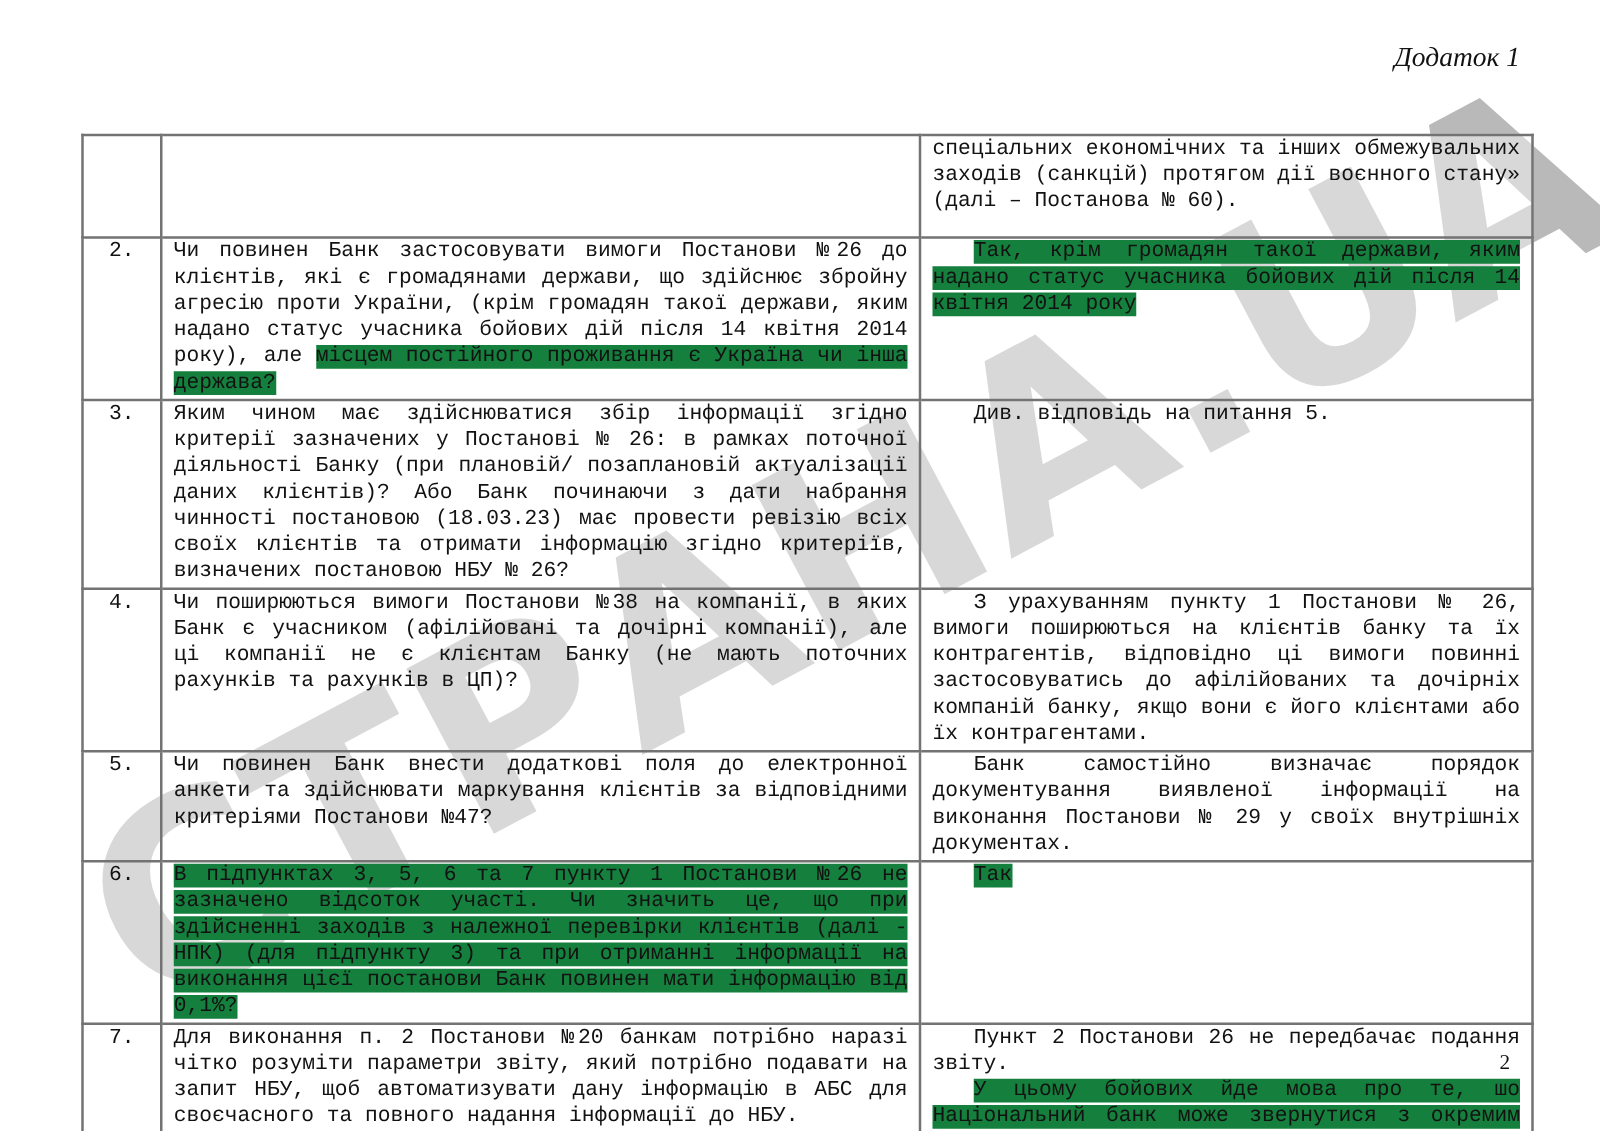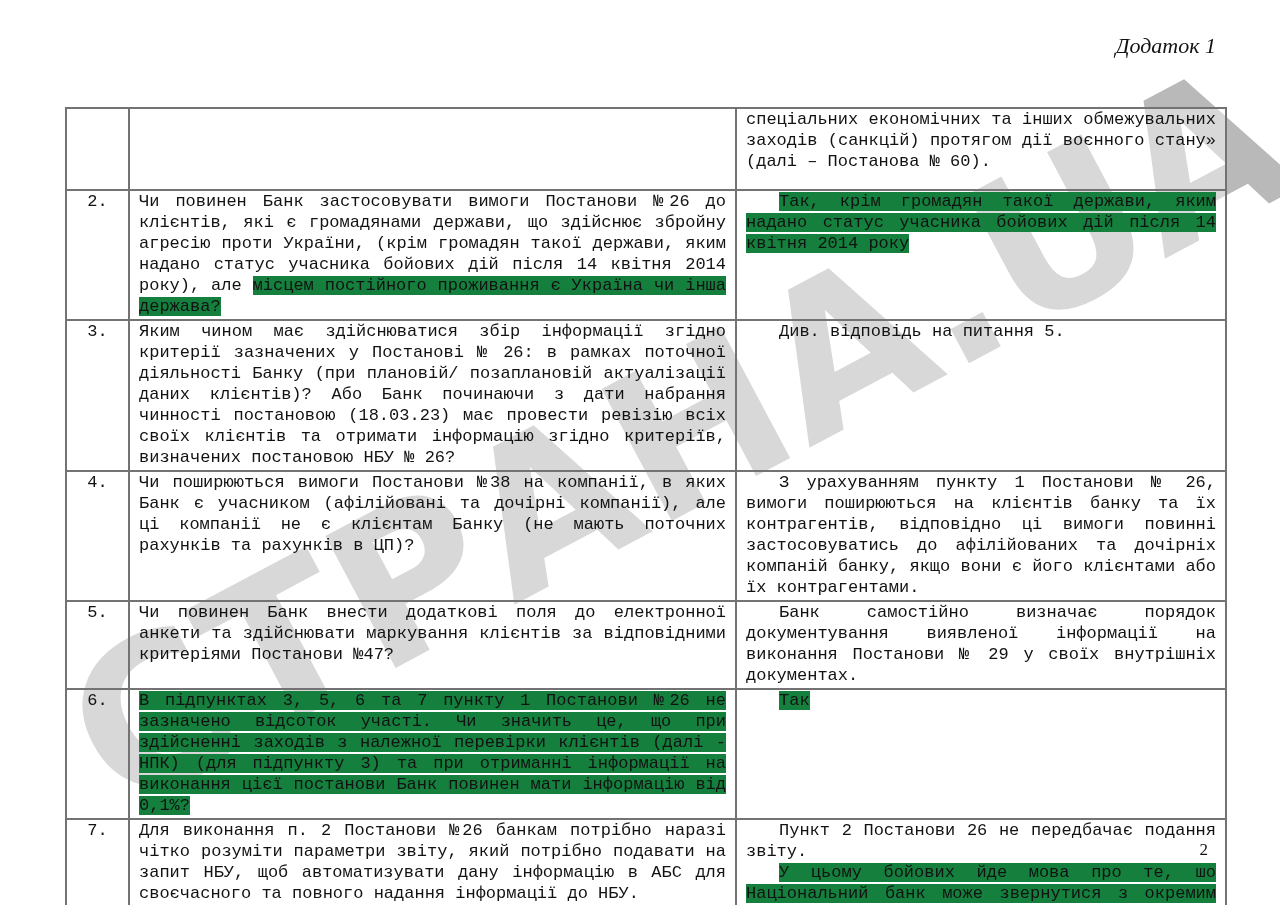--- a/index.html
+++ b/index.html
@@ -152,21 +152,21 @@
           <td>
             <div class="para"><mark>В підпунктах 3, 5, 6 та 7 пункту 1 Постанови №26 не зазначено відсоток участі. Чи значить це, що при здійсненні заходів з належної перевірки клієнтів (далі - НПК) (для підпункту 3) та при отриманні інформації на виконання цієї постанови Банк повинен мати інформацію від 0,1%?</mark></div>
           </td>
           <td>
             <div class="para indent"><mark>Так</mark></div>
           </td>
         </tr>
         <tr>
           <td class="num-cell">7.</td>
           <td>
-            <div class="para">Для виконання п. 2 Постанови №26 банкам потрібно наразі чітко розуміти параметри звіту, який потрібно подавати на запит НБУ, щоб автоматизувати дану інформацію в АБС для своєчасного та повного надання інформації до НБУ.</div>
+            <div class="para">Для виконання п. 2 Постанови №20 банкам потрібно наразі чітко розуміти параметри звіту, який потрібно подавати на запит НБУ, щоб автоматизувати дану інформацію в АБС для своєчасного та повного надання інформації до НБУ.</div>
           </td>
           <td>
             <div class="para indent">Пункт 2 Постанови 26 не передбачає подання звіту.</div>
             <div class="para indent"><mark>У цьому бойових йде мова про те, шо Національний банк може звернутися з окремим точковим запитом до банку для надання інформації. Тому форма такого запиту (та, відповідно, предмету та обсяг запиту) буде залежати від обґрунтування необхідності його направлення.</mark></div>
           </td>
         </tr>
       </tbody>
   </table>
 
   <div class="page-number">2</div>

